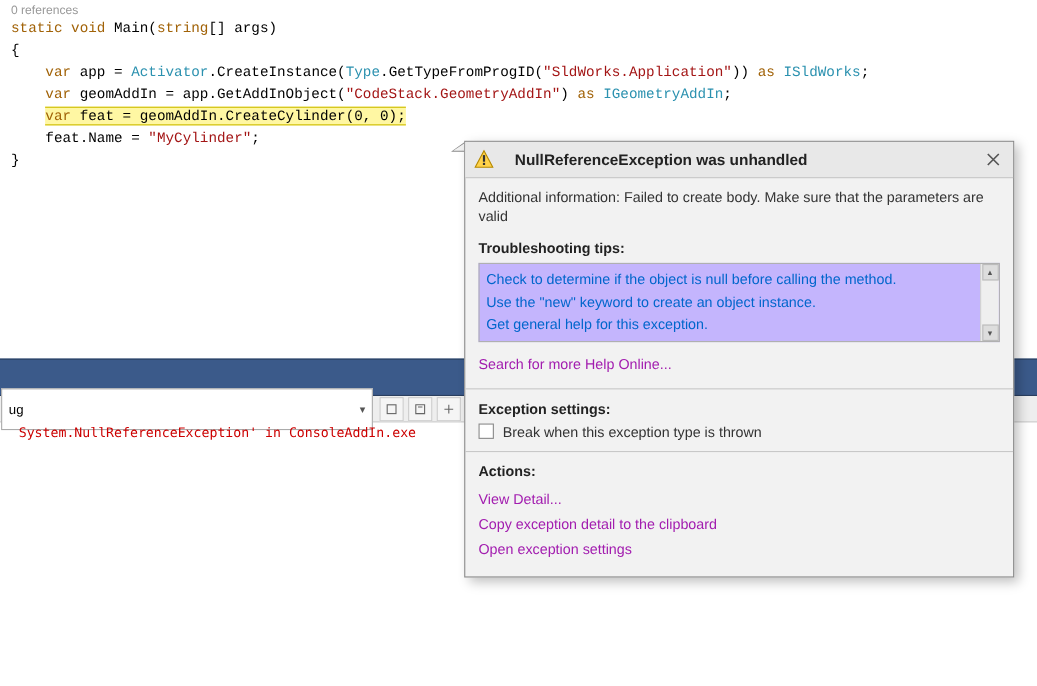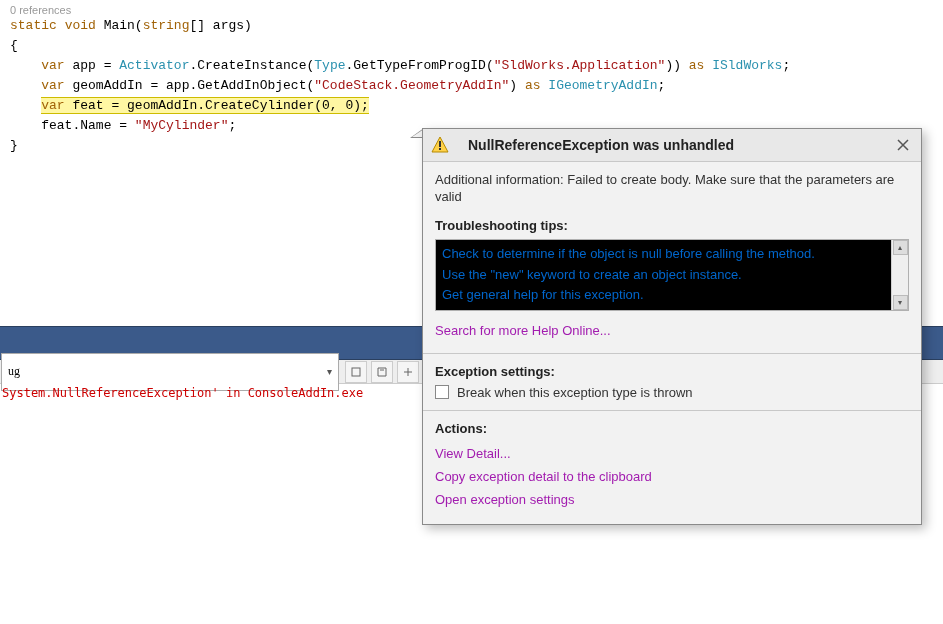--- a/index.html
+++ b/index.html
@@ -63,39 +63,39 @@
 }
 .dropdown {
   height: 38px;
   flex: 0 0 338px;
   border: 1px solid #ababab;
   background: #fff;
   display: flex;
   align-items: center;
   justify-content: space-between;
   padding: 0 6px;
-  font-family: Liberation Serif, serif;
+  font-family: Liberation Sans, sans-serif;
   font-size: 12px;
   margin-left: 1px;
 }
 .dropdown .arrow {
   font-size: 10px;
   color: #555;
 }
 .small-btns { display: flex; margin-left: 6px; gap: 4px; }
 .small-btn {
   width: 22px; height: 22px;
   border: 1px solid #ccc;
   background: #f5f5f5;
   display: flex; align-items: center; justify-content: center;
 }
 .output-line {
   position: absolute;
   top: 386px;
-  left: 0;
+  left: 15px;
   font-family: Consolas, monospace;
   font-size: 12px;
   color: #c00;
   padding-left: 2px;
   white-space: pre;
 }
 .popup {
   position: absolute;
   top: 128px;
   left: 422px;
@@ -149,21 +149,21 @@
 .popup-body { padding: 10px 12px 12px 12px; color: #333; }
 .popup-body p { margin-bottom: 12px; line-height: 1.3; }
 .section-label {
   font-weight: bold;
   margin-top: 10px;
   margin-bottom: 6px;
   color: #222;
 }
 .tips-box {
   border: 1px solid #b0b0b0;
-  background: #000000;
+  background: #c4b5fd;
   position: relative;
   padding: 4px 20px 4px 6px;
 }
 .tips-box .tip {
   color: #0066cc;
   line-height: 1.6;
   cursor: pointer;
 }
 .tips-scroll {
   position: absolute;

